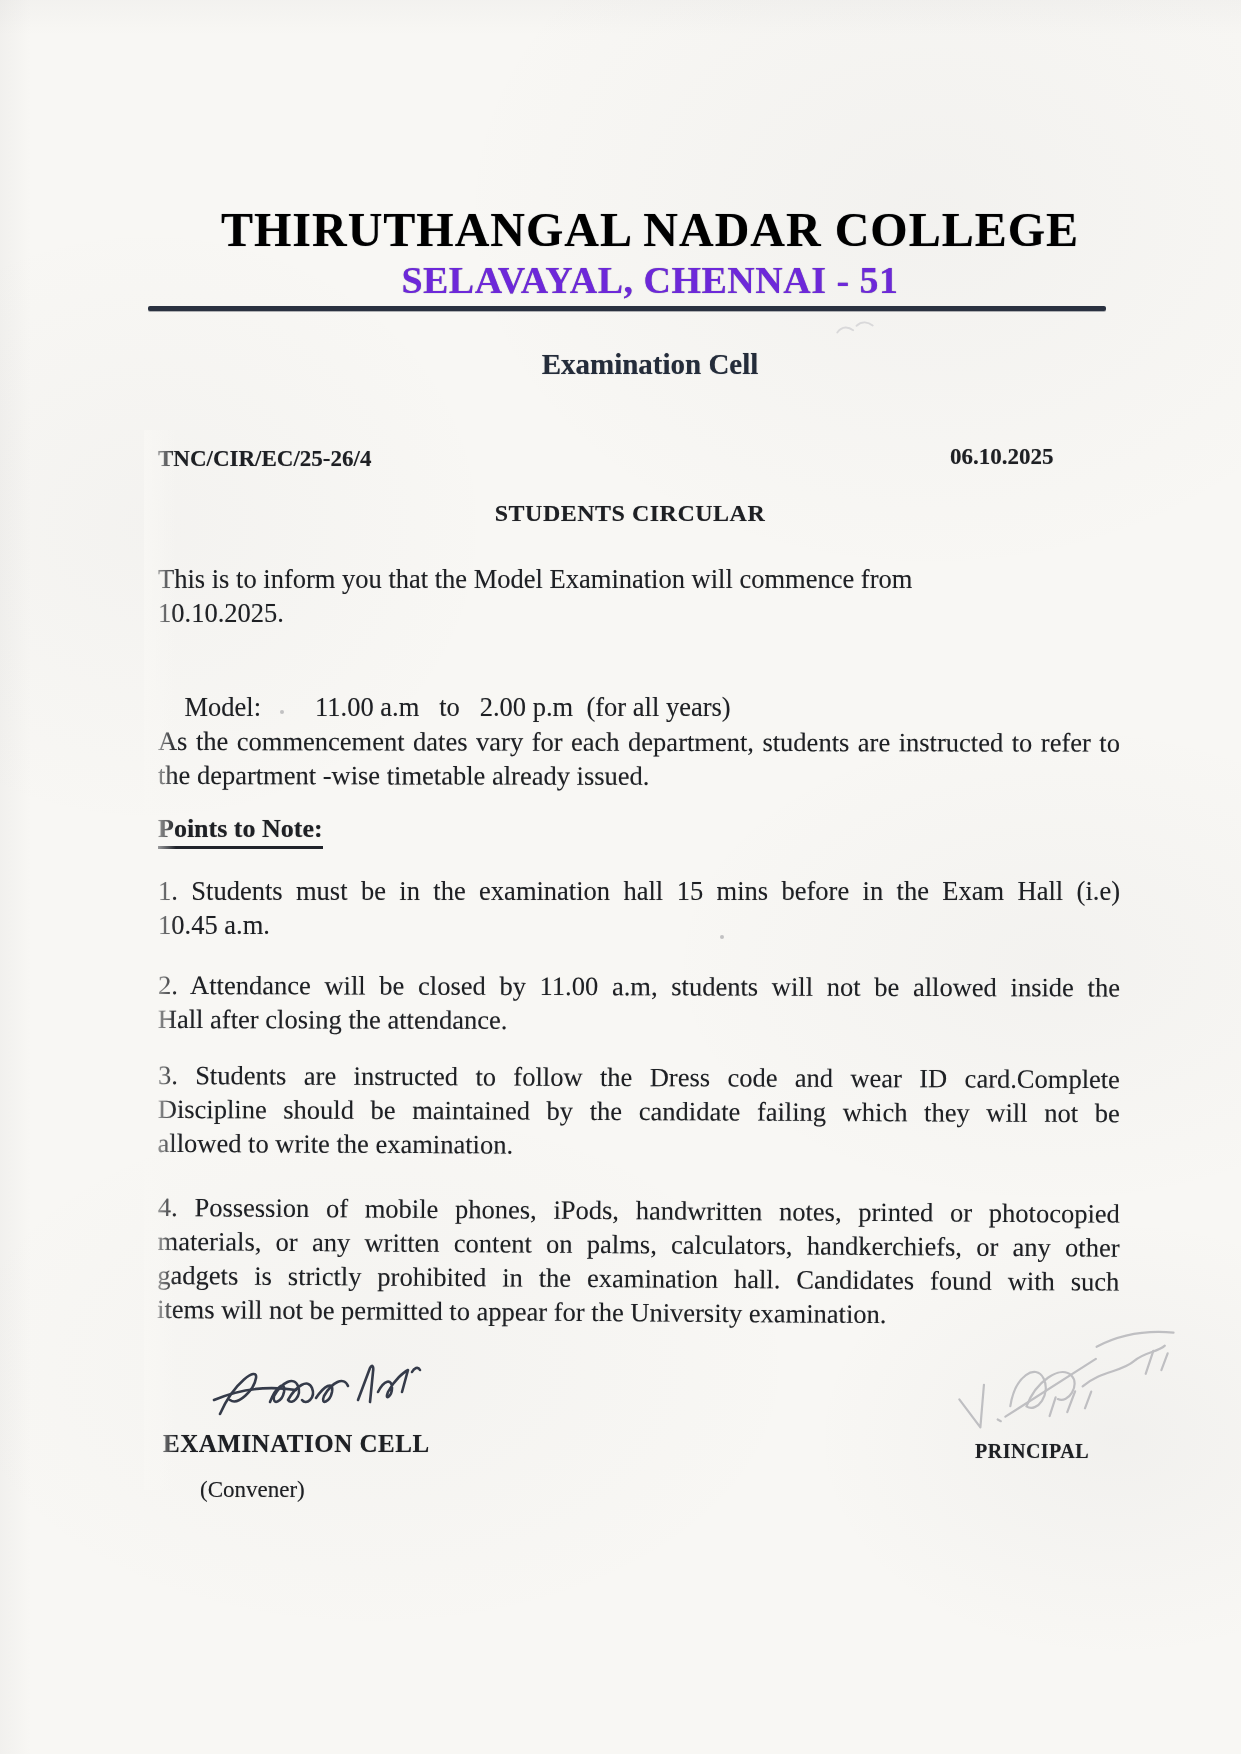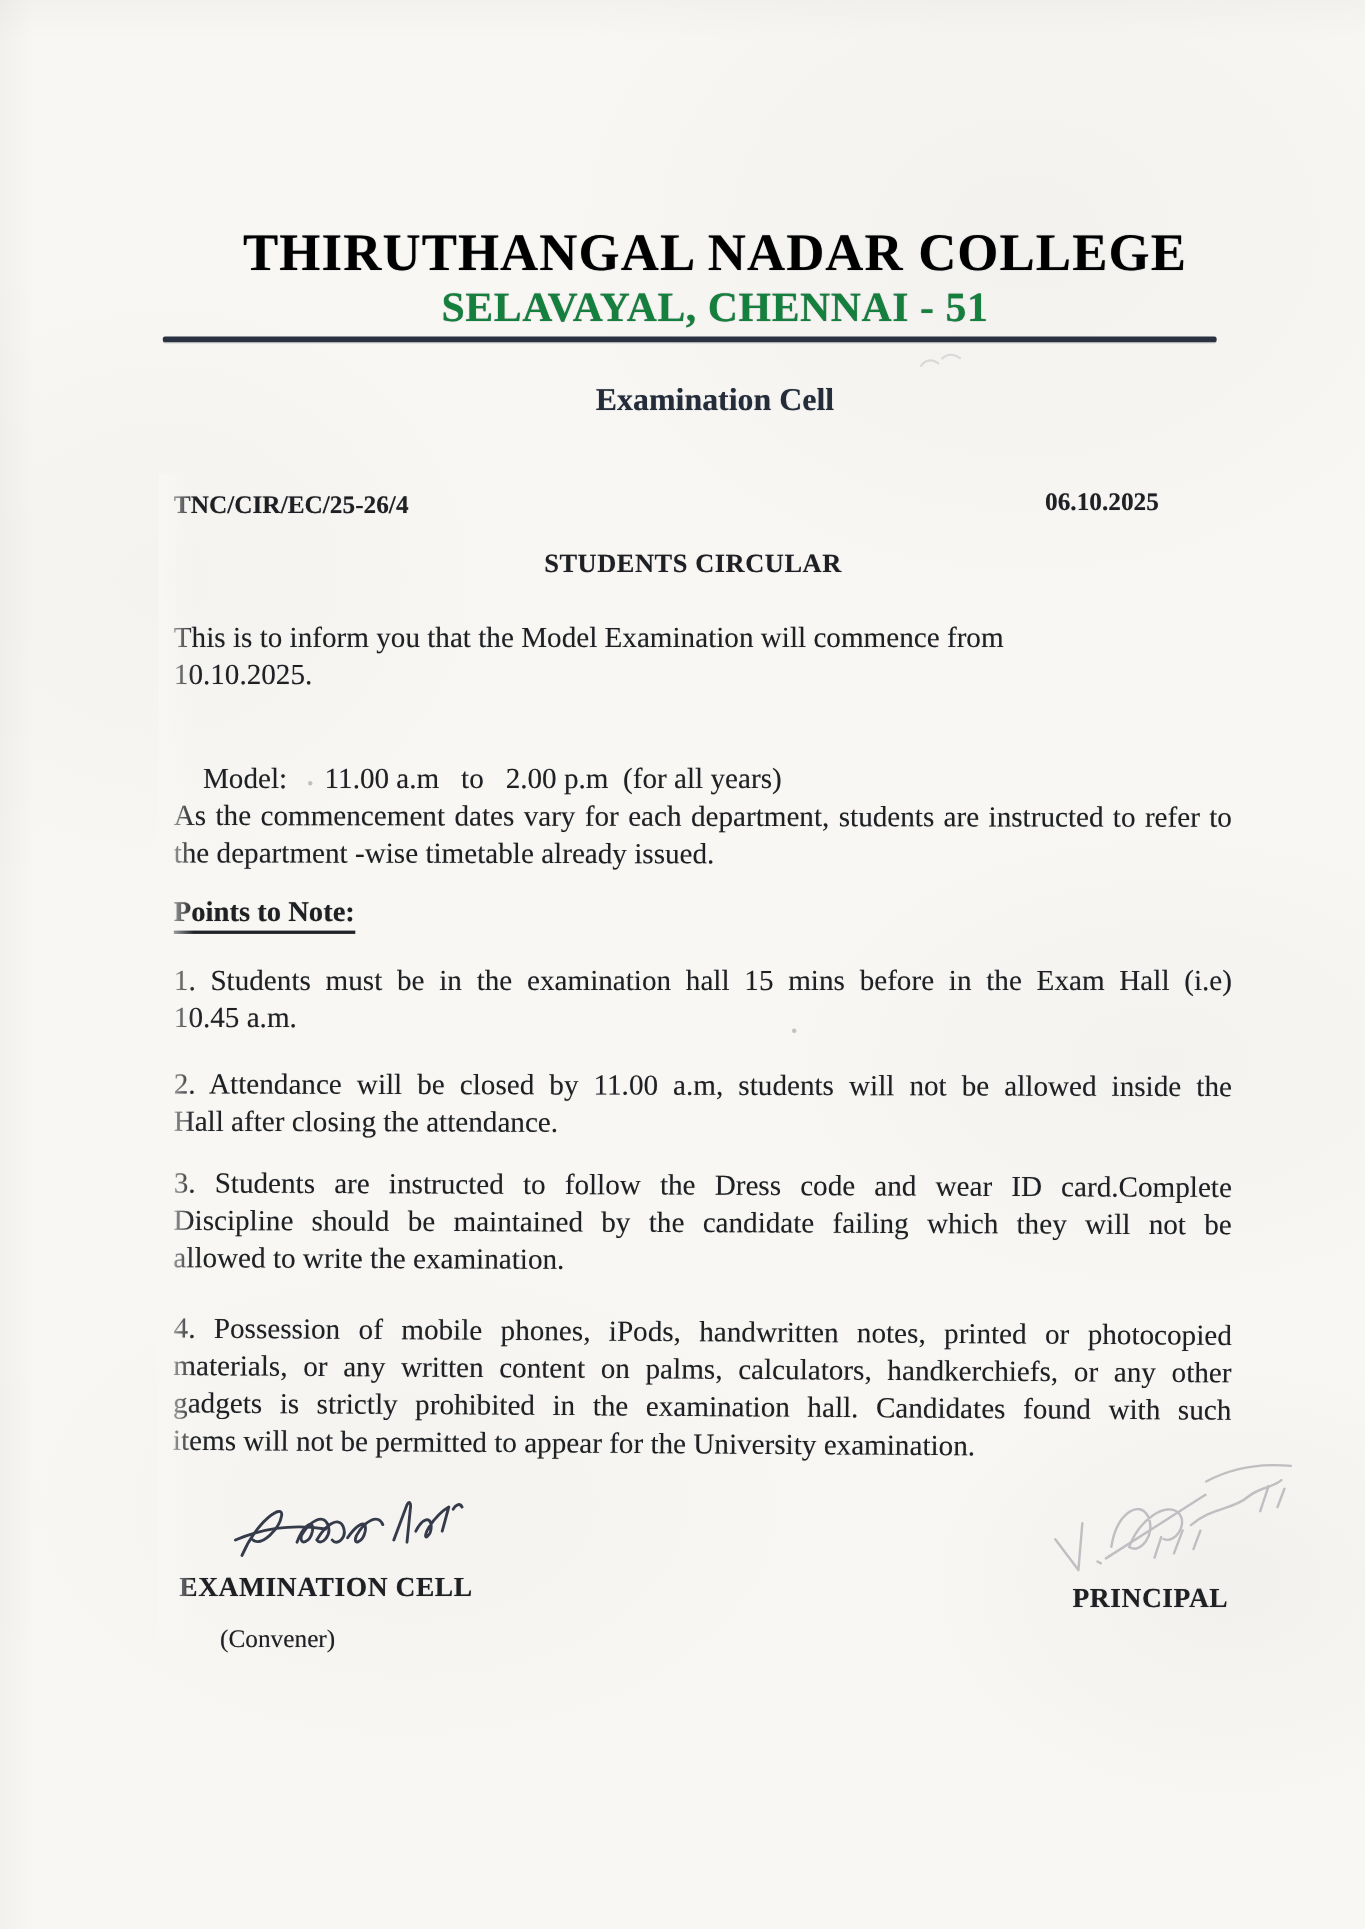--- a/index.html
+++ b/index.html
@@ -27,21 +27,21 @@
   .abs{position:absolute;}
   
   .college-name{
     left:150px;top:202px;width:1000px;text-align:center;
     font-size:48px;font-weight:bold;letter-spacing:1px;
     color:#000000;text-shadow:0 0 1px rgba(35,43,58,.55);
   }
   .college-location{
     left:150px;top:258px;width:1000px;text-align:center;
     font-size:38px;font-weight:bold;letter-spacing:.5px;
-    color:#15803d;text-shadow:0 0 1px rgba(35,43,58,.55);
+    color:#6d28d9;text-shadow:0 0 1px rgba(35,43,58,.55);
   }
   .header-rule{
     left:148px;top:306px;width:958px;height:5px;
     background:#2a3140;border-radius:2px;
     box-shadow:0 1px 0 rgba(42,49,64,.35);
   }
   .cell-title{
     left:150px;top:348px;width:1000px;text-align:center;
     font-size:29px;font-weight:bold;color:#242c3a;
     text-shadow:0 0 .8px rgba(36,44,58,.5);
@@ -57,39 +57,39 @@
     font-size:24px;font-weight:bold;letter-spacing:.5px;
     text-shadow:0 0 .7px rgba(30,32,36,.45);
   }
   
   .para{left:158px;width:962px;font-size:26.5px;line-height:34px;
     text-shadow:0 0 .7px rgba(30,32,36,.4);transform-origin:0 0;}
   .line{white-space:nowrap;}
   .line.j{white-space:normal;text-align:justify;text-align-last:justify;}
   .p-intro{top:562px;}
   .p-timing{top:656px;white-space:pre;}
-  .p-timing .t-value{margin-left:34px;}
+  .p-timing .t-value{margin-left:54px;}
   .p-note{top:724px;transform:rotate(.1deg);}
   .points-heading{
     left:158px;top:814px;font-size:26px;font-weight:bold;
     border-bottom:3px solid #20232a;padding-bottom:2px;
     text-shadow:0 0 .8px rgba(30,32,36,.5);
   }
   .p-1{top:874px;}
   .p-2{top:968px;transform:rotate(.15deg);}
   .p-3{top:1058px;transform:rotate(.25deg);}
   .p-4{top:1190px;transform:rotate(.4deg);}
   
   .sig-left{left:212px;top:1362px;}
   .exam-cell-title{left:163px;top:1430px;font-size:25px;font-weight:bold;
     letter-spacing:.5px;text-shadow:0 0 .8px rgba(30,32,36,.5);}
   .convener{left:200px;top:1461px;font-size:23px;font-weight:normal;
     text-shadow:0 0 .7px rgba(30,32,36,.45);margin-top:16px;}
   .sig-right{left:950px;top:1322px;transform:rotate(-6deg);opacity:.85;}
-  .principal{left:975px;top:1440px;font-size:25px;font-weight:bold;
+  .principal{left:975px;top:1440px;font-size:20px;font-weight:bold;
     letter-spacing:.5px;text-shadow:0 0 .8px rgba(30,32,36,.5);}
   
   .left-fade{
     left:144px;top:430px;width:32px;height:1060px;pointer-events:none;
     background:linear-gradient(to right, rgba(248,247,244,.95) 0%, rgba(248,247,244,.55) 45%, rgba(248,247,244,0) 100%);
   }
   .stray-dot{width:4px;height:4px;border-radius:50%;background:#8c8c92;opacity:.5;}
 </style>
 </head>
 <body>

